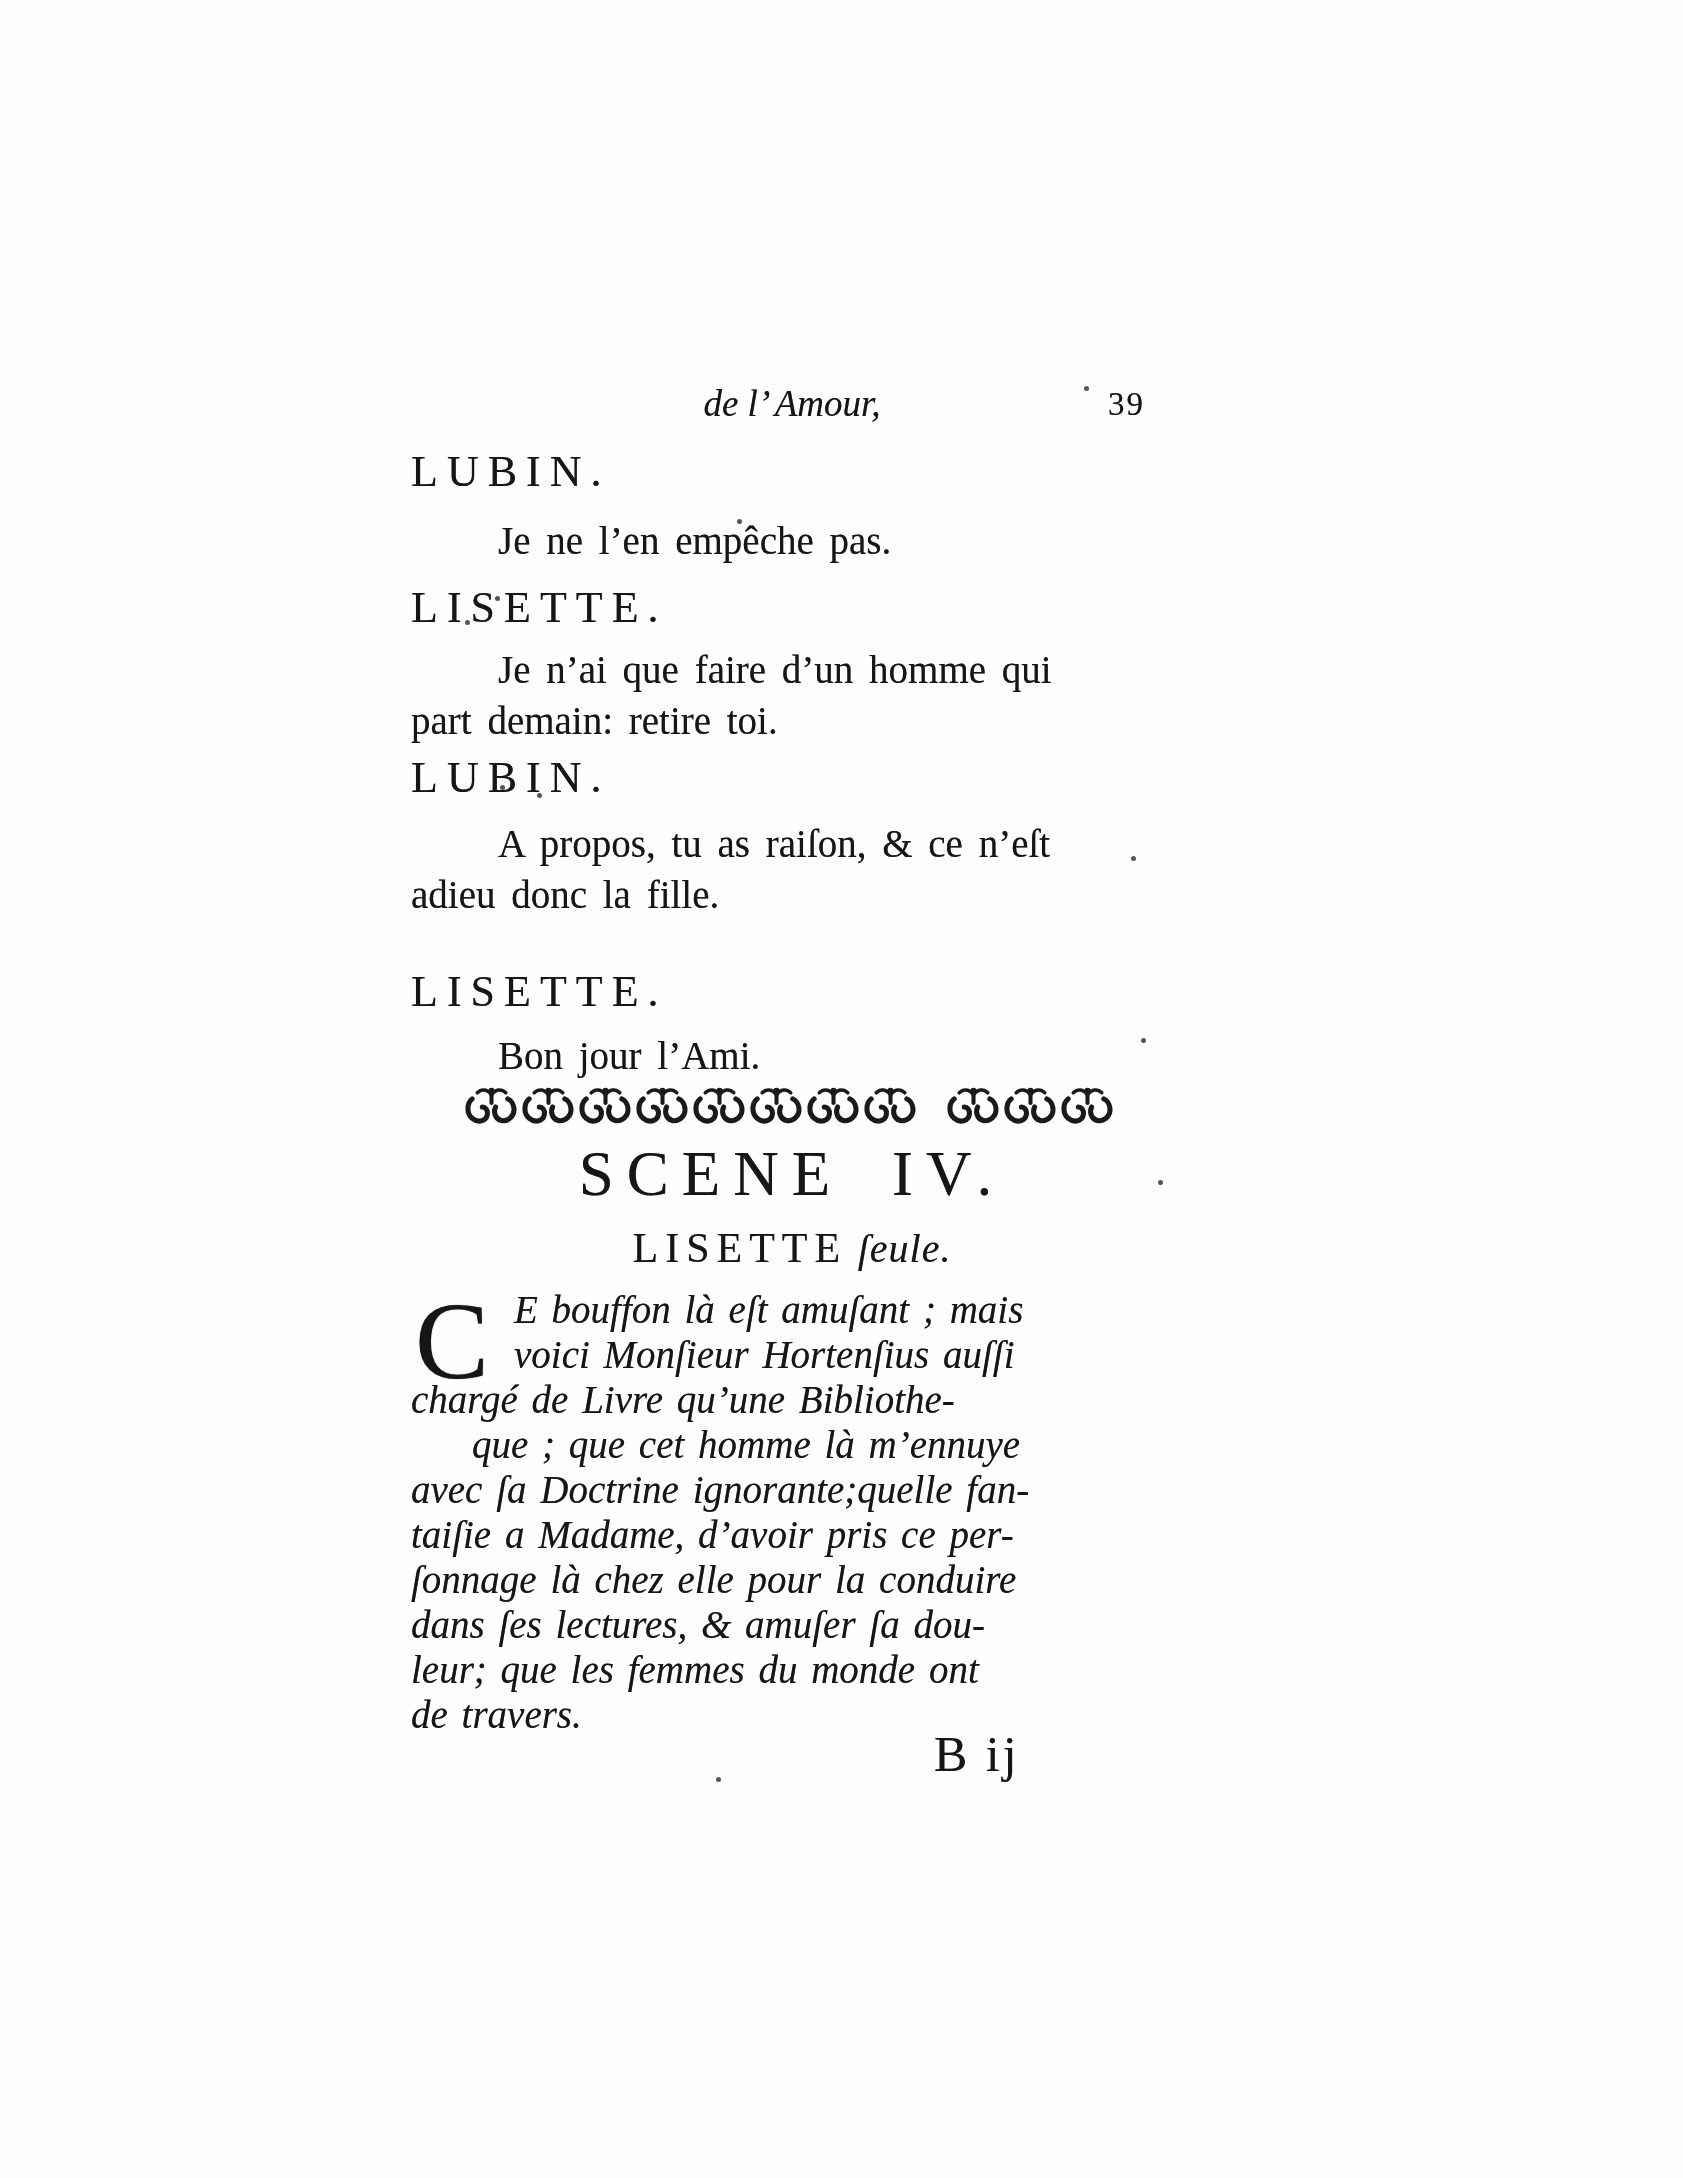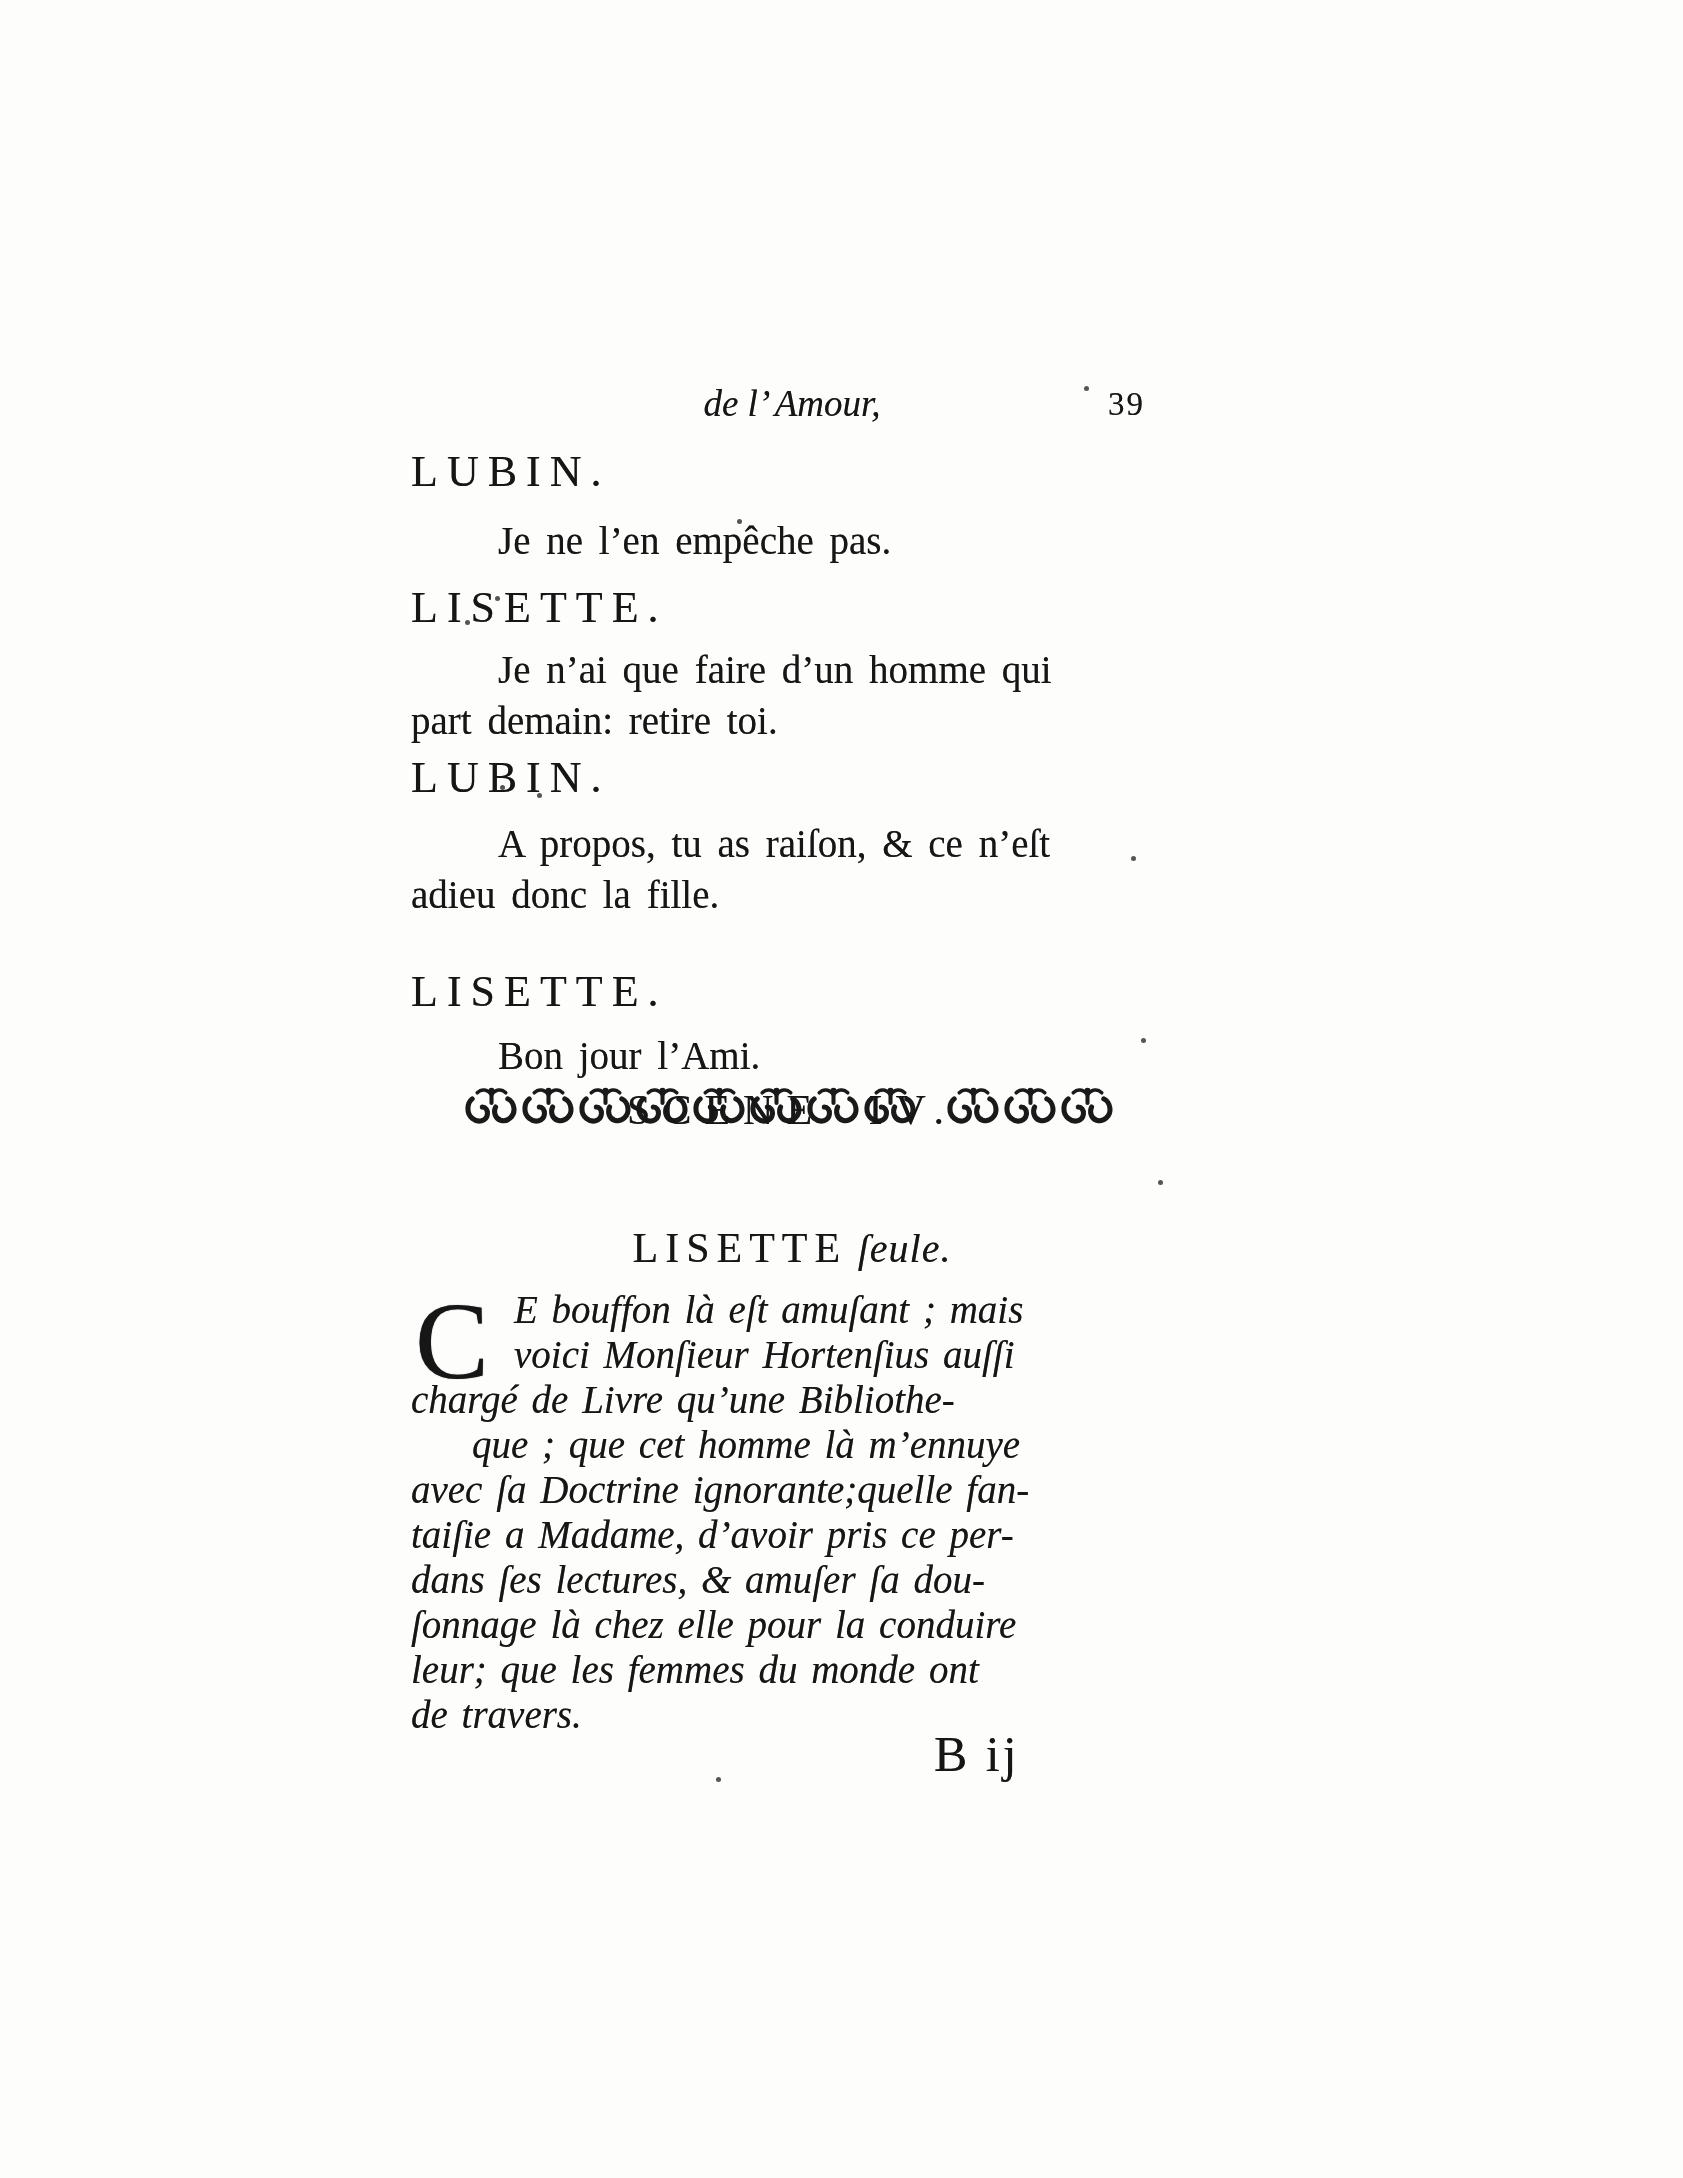--- a/index.html
+++ b/index.html
@@ -27,21 +27,21 @@
   .speech .line{font-size:39px;line-height:51px;white-space:pre;word-spacing:6px;}
   .indent{padding-left:87px;}
 
   
   .ornament-row{top:1085px;left:463px;display:flex;align-items:center;}
   .orn-group{display:flex;}
   .orn-group svg{display:block;margin:0 1px;}
   .orn-gap{width:26px;}
 
   
-  .scene-heading{top:1086px;font-size:42px;letter-spacing:13px;word-spacing:20px;text-align:center;white-space:pre;}
+  .scene-heading{top:1138px;font-size:63px;letter-spacing:13px;word-spacing:20px;text-align:center;white-space:pre;}
   .scene-speaker{top:1224px;text-align:center;font-size:42px;}
   .scene-speaker .sp-caps{letter-spacing:7px;margin-top:44px;}
   .scene-speaker .direction{font-style:italic;letter-spacing:1px;font-size:40px;}
 
   
   .monologue{top:1287px;}
   .monologue .line{font-size:39px;line-height:45px;white-space:pre;word-spacing:4px;font-style:italic;}
   .after-cap{margin-left:103px;}
   .dropcap{
     position:absolute;left:4px;top:10px;
@@ -191,22 +191,22 @@
   </div>
 
   <div class="abs col monologue">
     <span class="dropcap ink">C</span>
     <div class="line after-cap ink">E bouffon là eſt amuſant ; mais</div>
     <div class="line after-cap ink">voici Monſieur Hortenſius auſſi</div>
     <div class="line ink">chargé de Livre qu’une Bibliothe-</div>
     <div class="line ink" style="padding-left:61px">que ; que cet homme là m’ennuye</div>
     <div class="line ink">avec ſa Doctrine ignorante;quelle fan-</div>
     <div class="line ink">taiſie a Madame, d’avoir pris ce per-</div>
+    <div class="line ink">ſonnage là chez elle pour la conduire</div>
     <div class="line ink">dans ſes lectures, &amp; amuſer ſa dou-</div>
-    <div class="line ink">ſonnage là chez elle pour la conduire</div>
     <div class="line ink">leur; que les femmes du monde ont</div>
     <div class="line ink">de travers.</div>
   </div>
 
   <div class="abs signature ink">B ij</div>
 
   <div class="speckle" style="left:495px;top:596px"></div>
   <div class="speckle" style="left:465px;top:620px"></div>
   <div class="speckle" style="left:500px;top:785px"></div>
   <div class="speckle" style="left:537px;top:793px"></div>

